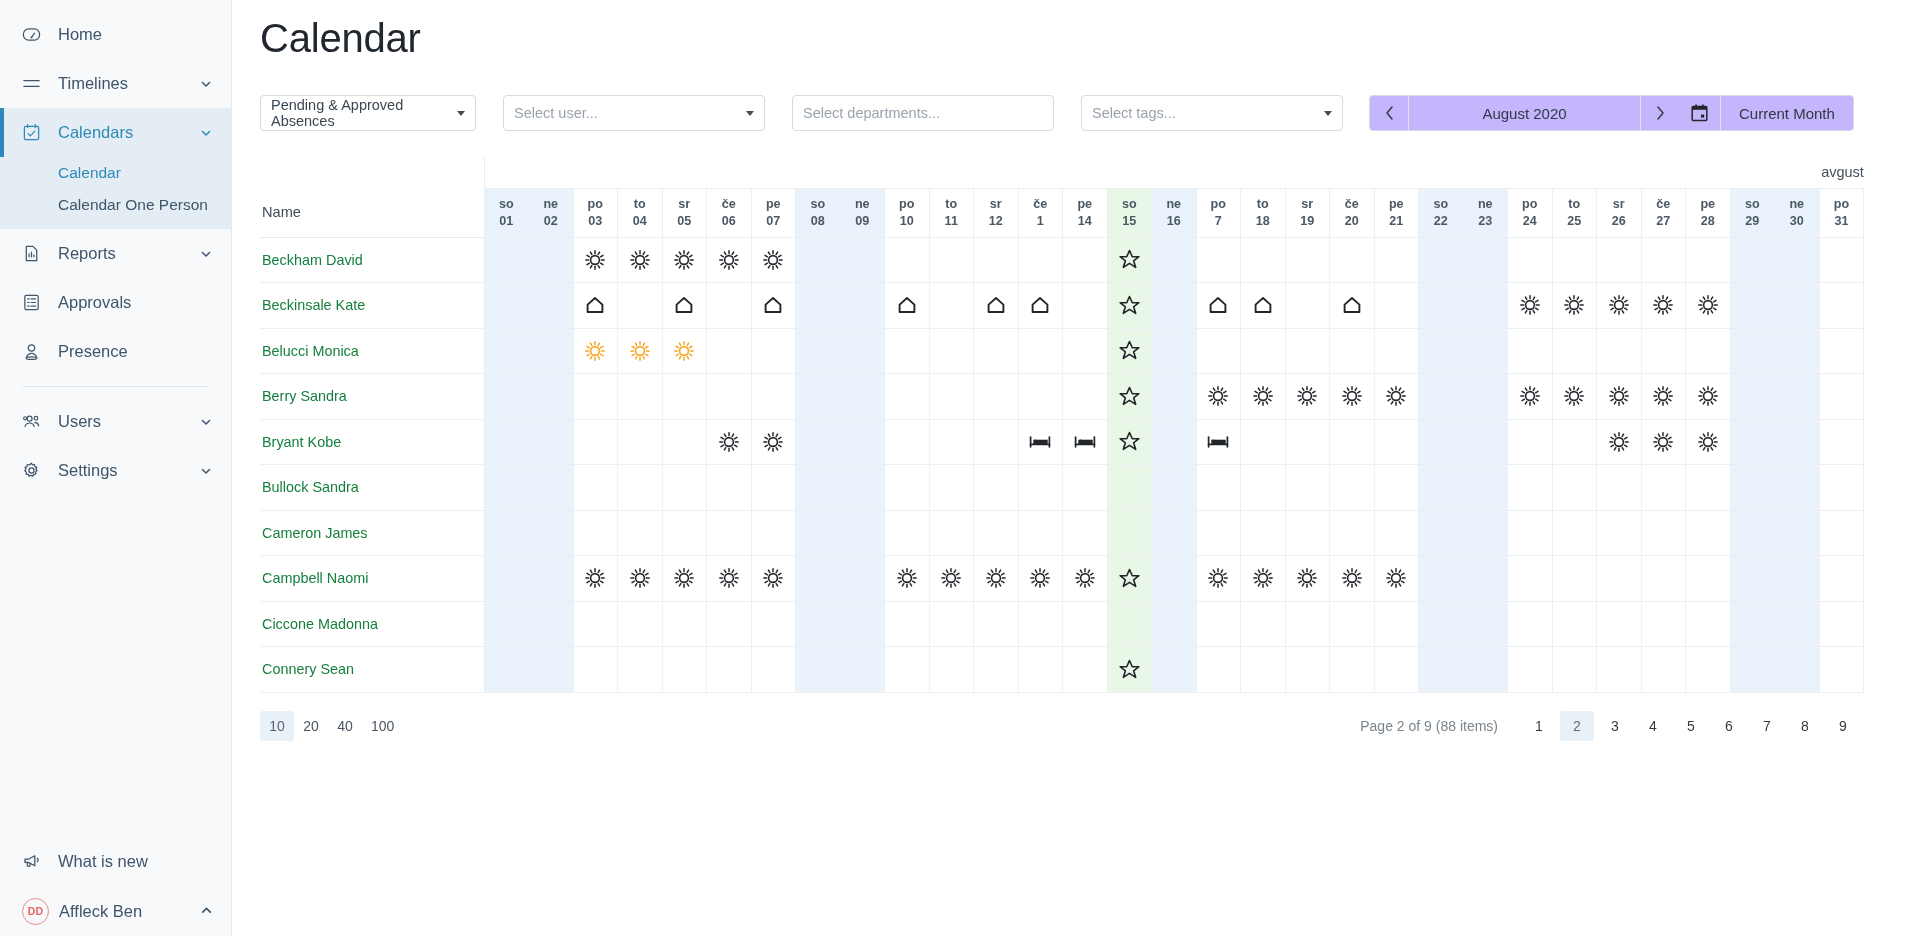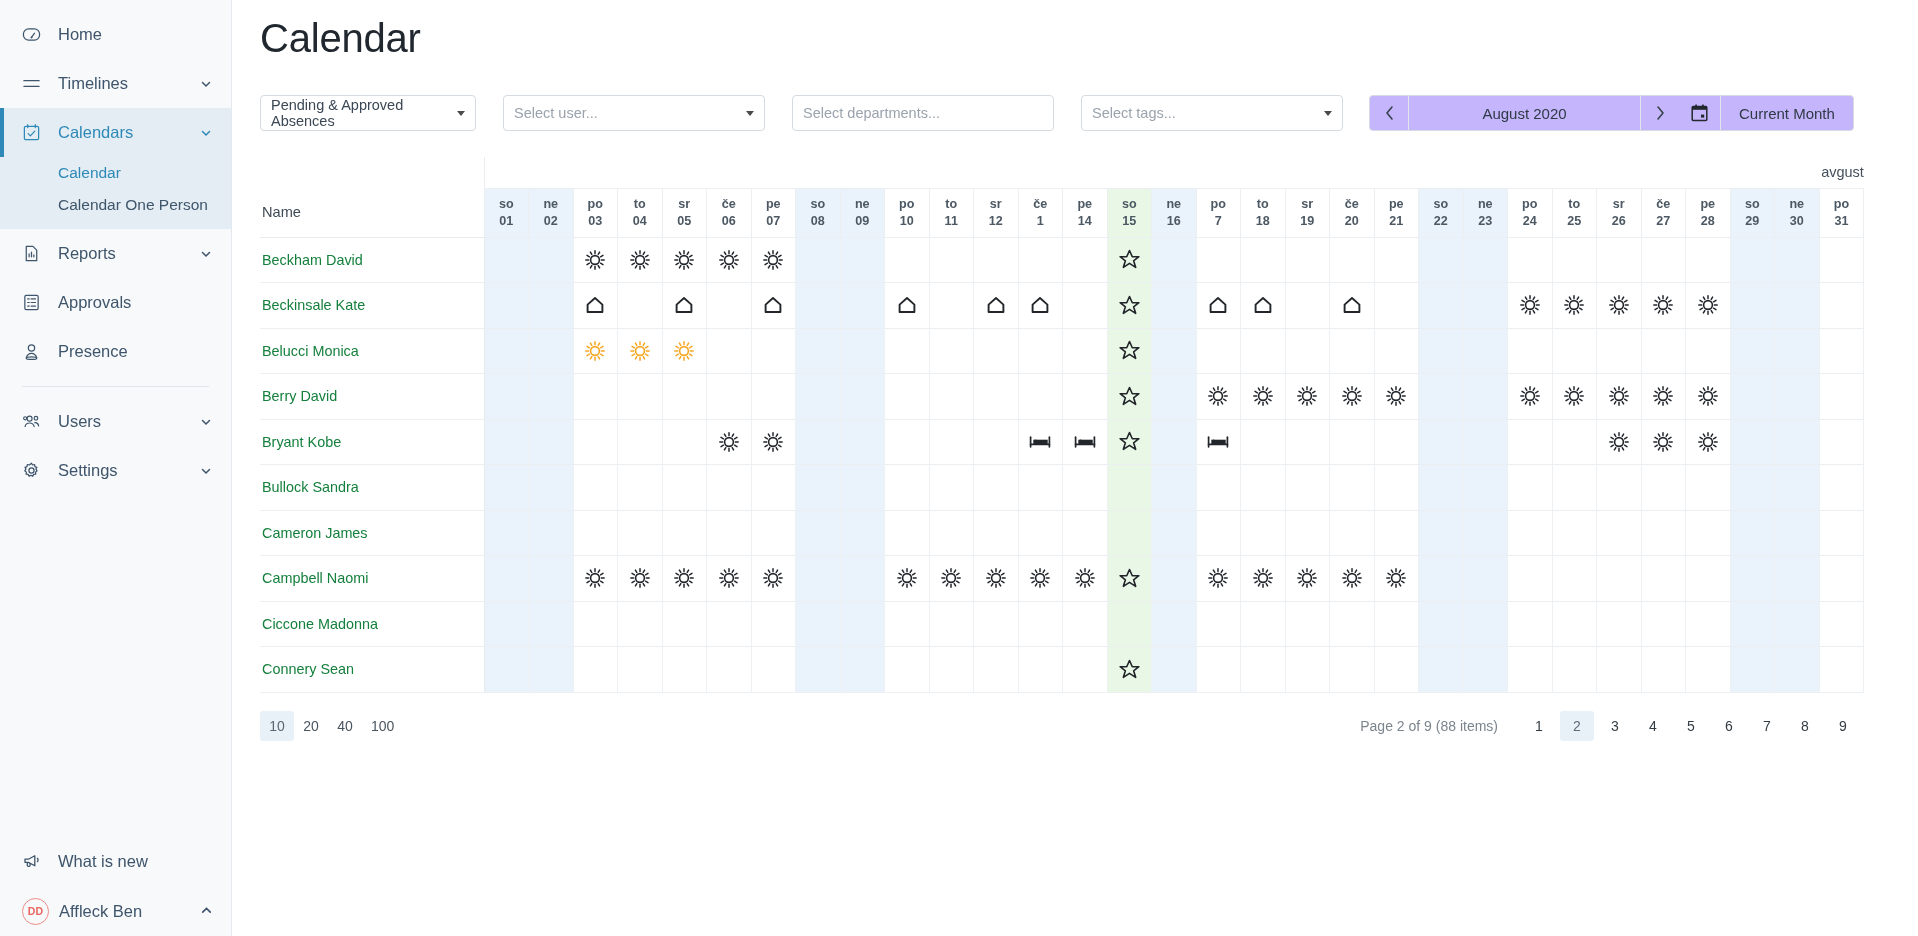--- a/index.html
+++ b/index.html
@@ -904,21 +904,21 @@
               <td class=""></td>
               <td class=""></td>
               <td class=""></td>
               <td class=""></td>
               <td class=""></td>
               <td class="we"></td>
               <td class="we"></td>
               <td class=""></td>
             </tr>
             <tr>
-              <td class="name">Berry David</td>
+              <td class="name">Berry Sandra</td>
               <td class="we"></td>
               <td class="we"></td>
               <td class=""></td>
               <td class=""></td>
               <td class=""></td>
               <td class=""></td>
               <td class=""></td>
               <td class="we"></td>
               <td class="we"></td>
               <td class=""></td>

